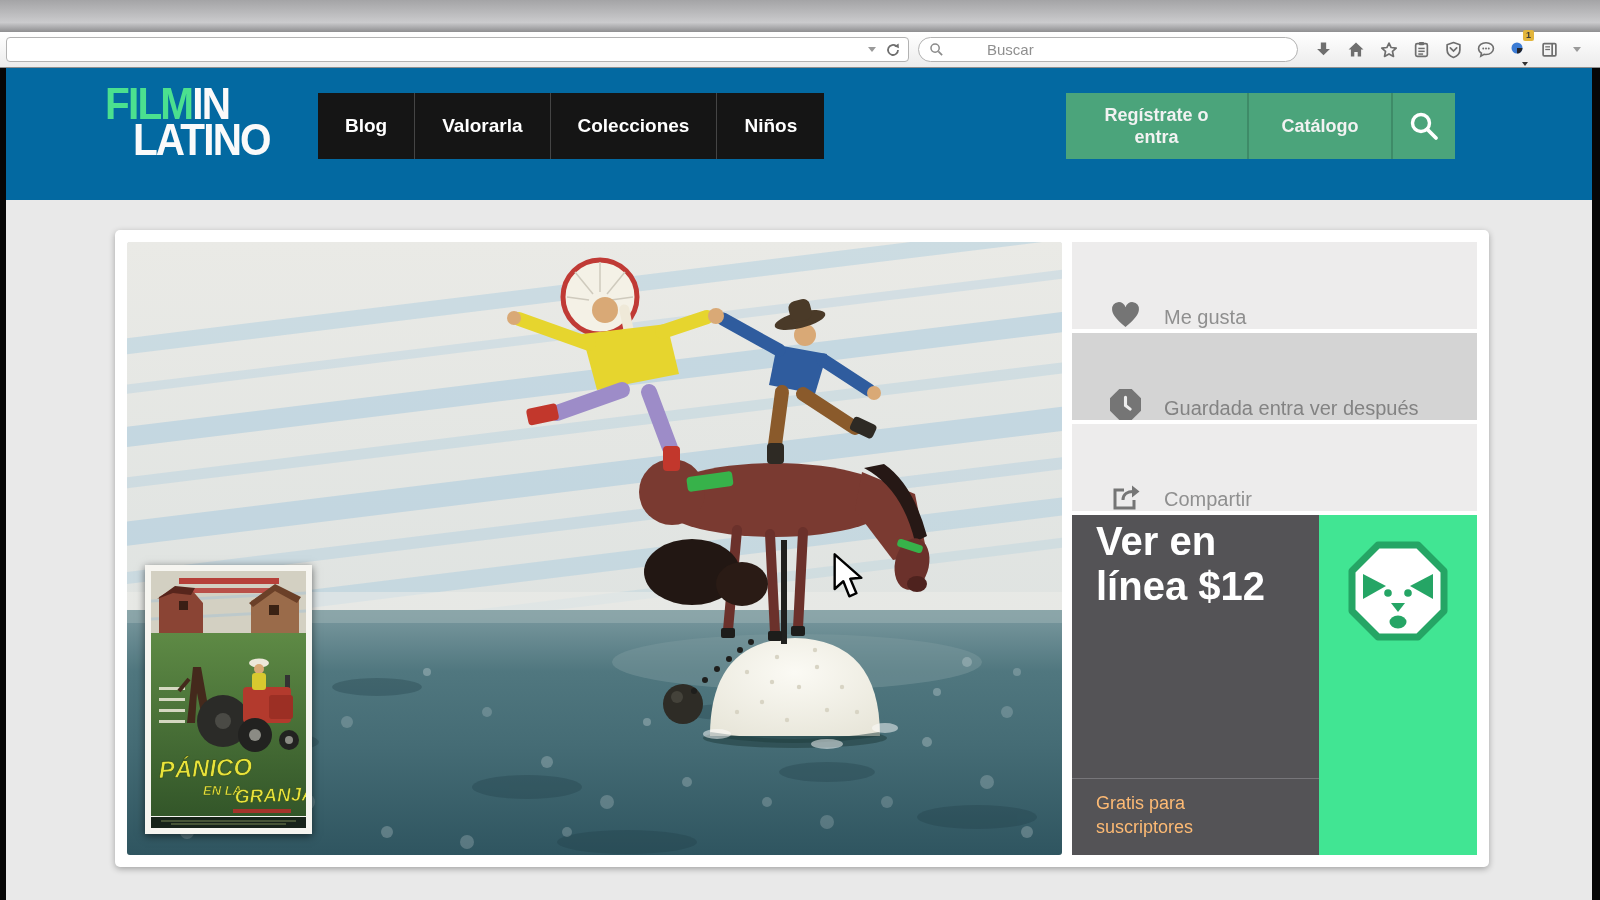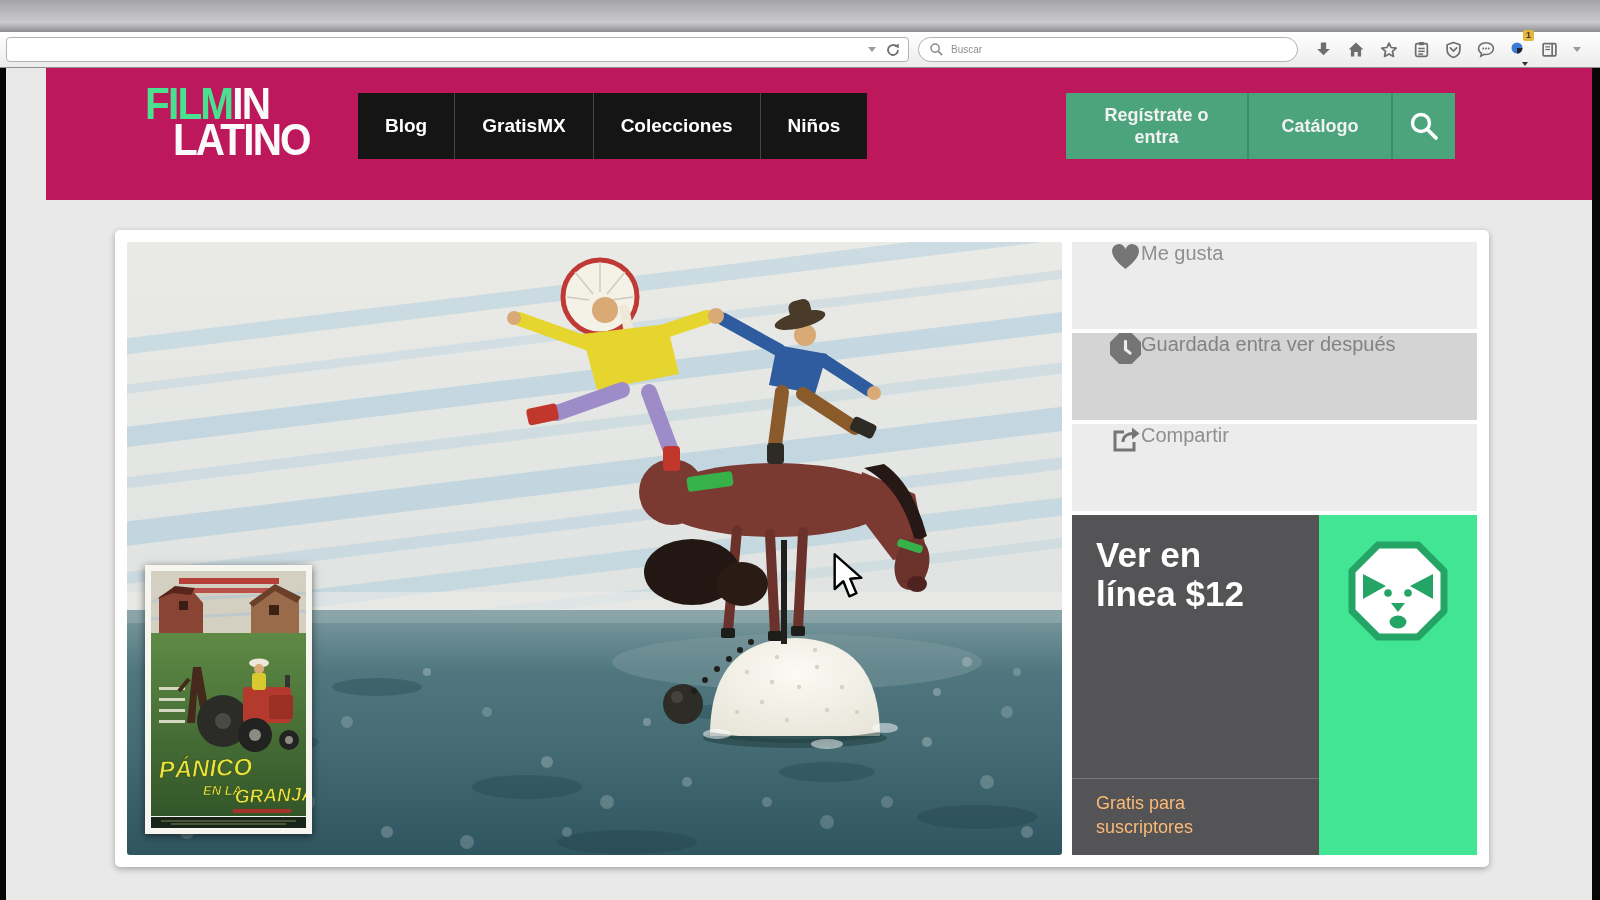--- a/index.html
+++ b/index.html
@@ -13,34 +13,34 @@
   .toolbar{position:absolute;top:32px;left:0;width:1600px;height:36px;box-sizing:border-box;
     background:linear-gradient(#ffffff,#ececec);border-bottom:1px solid #8f8f8f;
     display:flex;align-items:center;padding:0 6px;gap:9px;}
   .urlbar{flex:0 0 903px;height:25px;background:#fff;border:1px solid #b2b2b2;border-radius:4px;
     display:flex;align-items:center;justify-content:flex-end;gap:9px;padding:0 7px;box-sizing:border-box;}
   .url-text{flex:1;font-size:13px;color:#555;}
   .caret-down{width:0;height:0;border-left:4px solid transparent;border-right:4px solid transparent;
     border-top:5px solid #9a9a9a;}
   .searchbar{flex:0 0 380px;height:25px;background:#fff;border:1px solid #b2b2b2;border-radius:14px;
     display:flex;align-items:center;gap:7px;padding:0 10px;box-sizing:border-box;}
-  .search-placeholder{font-size:10px;color:#8f8f8f;}
+  .search-placeholder{font-size:15px;color:#8f8f8f;margin-left:36px;}
   .tool-icons{display:flex;align-items:center;gap:15px;margin-left:8px;}
   .ext-wrap{position:relative;}
   .ext-badge{position:absolute;top:-10px;right:-8px;background:#e2b53c;color:#3a3a3a;
     font-size:9px;font-weight:bold;padding:1px 3px;border-radius:2px;line-height:1.1;}
   .ext-caret{position:absolute;bottom:-6px;right:-2px;width:0;height:0;
     border-left:3px solid transparent;border-right:3px solid transparent;border-top:4px solid #333;}
 
   
   .viewport{position:absolute;top:68px;left:0;width:1600px;height:832px;background:#060606;}
   .page{position:absolute;left:6px;top:0;width:1586px;height:832px;background:#e9e9e9;overflow:hidden;}
 
   
-  .site-header{position:relative;height:132px;background:#be185d;margin-left:40px;}
+  .site-header{position:relative;height:132px;background:#0369a1;}
   .logo{position:absolute;left:99px;top:18px;font-weight:bold;font-size:45px;line-height:.8;
     letter-spacing:-2px;transform:scaleX(.9);transform-origin:left top;}
   .logo .g{color:#4be08f;}
   .logo .w{color:#fafafa;}
   .logo .row2{margin-left:31px;}
   .nav{position:absolute;left:312px;top:25px;display:flex;background:#151515;text-align:center;}
   .nav-item{padding:0 27px;height:66px;line-height:66px;color:#fff;font-size:19px;font-weight:bold;
     border-right:1px solid #454545;cursor:pointer;}
   .nav-item:last-child{border-right:none;}
   .actions{position:absolute;right:137px;top:25px;display:flex;}
@@ -62,26 +62,26 @@
   .poster{position:absolute;left:18px;top:323px;width:167px;height:269px;background:#f6f5f0;
     box-sizing:border-box;padding:6px;box-shadow:0 2px 8px rgba(0,0,0,.55);}
   .poster svg{display:block;}
 
   
   .cursor{position:absolute;left:705px;top:311px;}
 
   
   .sidebar{position:absolute;left:957px;top:12px;width:405px;height:613px;
     display:flex;flex-direction:column;}
-  .action-row{height:87px;margin-bottom:4px;background:#edecec;display:flex;align-items:flex-start;
-    padding-left:38px;color:#8f8f8f;font-size:20px;cursor:pointer;flex:none;}
+  .action-row{height:87px;margin-bottom:4px;background:#edecec;display:flex;align-items:flex-end;
+    gap:23px;padding-left:38px;color:#8f8f8f;font-size:20px;cursor:pointer;flex:none;}
   .action-row.selected{background:#d4d4d4;color:#838383;}
   .purchase{flex:1;display:flex;}
   .purchase-dark{width:247px;background:#545356;display:flex;flex-direction:column;box-sizing:border-box;}
-  .watch-title{font-size:35px;font-weight:bold;line-height:1.12;color:#fff;padding:20px 0 0 24px;}
+  .watch-title{font-size:40px;font-weight:bold;line-height:1.12;color:#fff;padding:4px 0 0 24px;}
   .free-wrap{margin-top:auto;border-top:1px solid #77767a;padding:13px 20px 16px 24px;}
   .free-note{font-size:18px;color:#fdba74;line-height:1.3;max-width:140px;}
   .purchase-green{flex:1;background:#41e593;display:flex;justify-content:center;
     align-items:flex-start;padding-top:26px;}
 </style>
 </head>
 <body>
 
 <div class="stage">
 
@@ -150,21 +150,21 @@
   <div class="viewport">
     <div class="page">
 
       <header class="site-header">
         <div class="logo">
           <div><span class="g">FILM</span><span class="w">IN</span></div>
           <div class="row2 w">LATINO</div>
         </div>
         <nav class="nav">
           <div class="nav-item">Blog</div>
-          <div class="nav-item">GratisMX</div>
+          <div class="nav-item">Valorarla</div>
           <div class="nav-item">Colecciones</div>
           <div class="nav-item">Niños</div>
         </nav>
         <div class="actions">
           <div class="btn-green register">Regístrate o entra</div>
           <div class="btn-green catalog">Catálogo</div>
           <div class="btn-green search-btn">
             <svg width="34" height="34" viewBox="0 0 34 34">
               <circle cx="14" cy="14" r="8.5" stroke="#fff" stroke-width="3.4" fill="none"></circle>
               <line x1="20.5" y1="20.5" x2="29" y2="29" stroke="#fff" stroke-width="3.8" stroke-linecap="round"></line>

